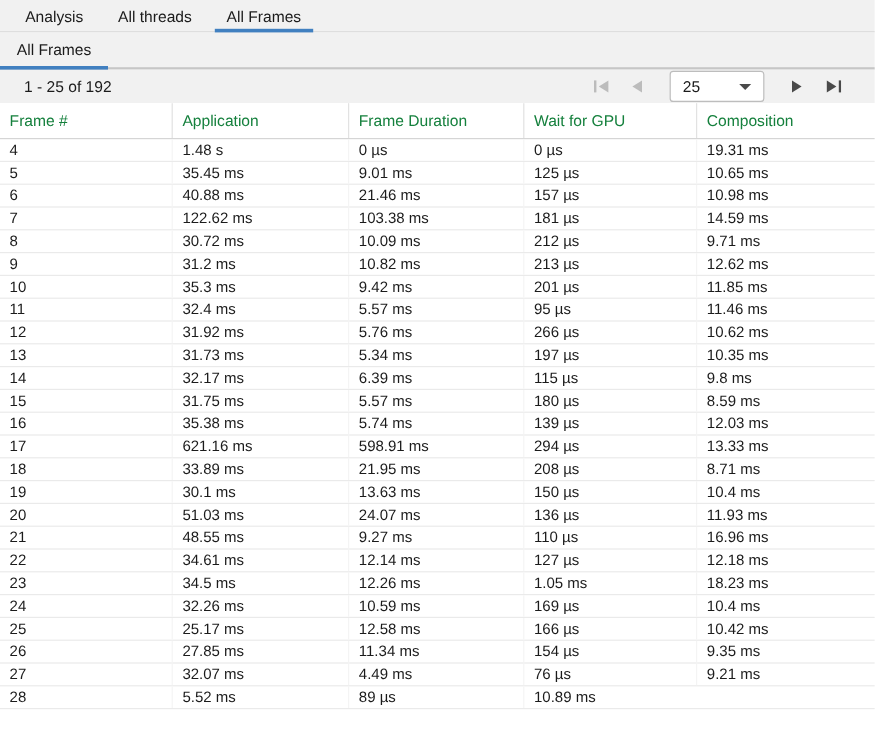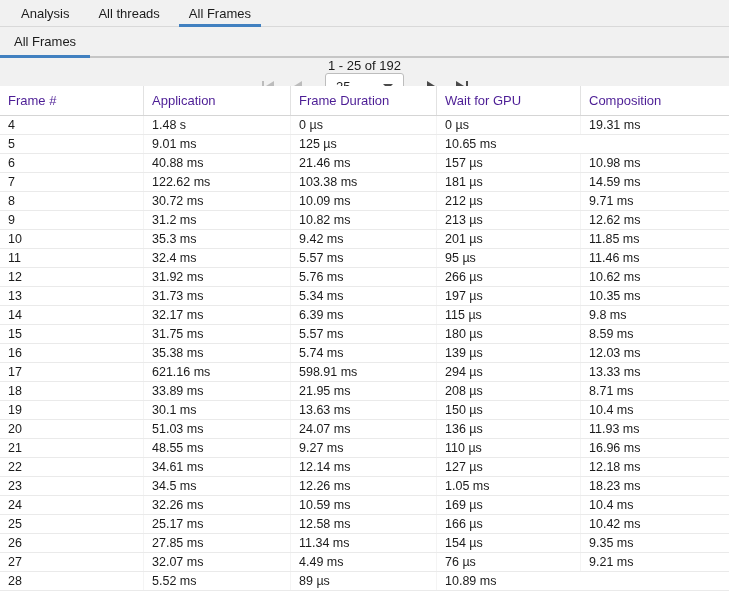--- a/index.html
+++ b/index.html
@@ -45,21 +45,20 @@
   .sub-tab.active::after{
     content:"";position:absolute;left:0;right:0;bottom:-2px;height:3px;
     background:var(--accent);
   }
 
   
   .pagination{
     height:28px;background:var(--chrome-bg);
     display:flex;align-items:center;justify-content:space-between;
     padding:0 20px;
-    flex-direction:column;
   }
   .range-text{font-size:13px;}
   .pager{display:flex;align-items:center;}
   .pager-btn{
     background:none;border:none;padding:0;width:16px;height:16px;
     display:flex;align-items:center;justify-content:center;cursor:pointer;
     margin:0 7px;
   }
   .pager-btn svg{display:block;}
   .icon-disabled{fill:#bcbcbc;}
@@ -77,21 +76,21 @@
   .table{background:#fff;flex:1;}
   .tr,.thead-row{
     display:grid;
     grid-template-columns:144px 147px 146px 144px 148px;
   }
   .thead-row{
     height:30px;border-bottom:1px solid #d5d5d5;background:#fff;
   }
   .th{
     display:flex;align-items:center;padding-left:8px;
-    font-size:13px;color:#4c1d95;border-right:1px solid #e2e2e2;
+    font-size:13px;color:#15803d;border-right:1px solid #e2e2e2;
     overflow:hidden;white-space:nowrap;cursor:pointer;
   }
   .th:last-child{border-right:none;}
   .tr{height:19px;border-bottom:1px solid #eaeaea;cursor:default;}
   .td{
     display:flex;align-items:center;padding-left:8px;
     font-size:12.5px;color:#1b1b1b;border-right:1px solid #f4f4f4;
     overflow:hidden;white-space:nowrap;
   }
   .td:last-child{border-right:none;}
@@ -163,20 +162,21 @@
   <div class="tr">
     <div class="td">4</div>
     <div class="td">1.48 s</div>
     <div class="td">0 µs</div>
     <div class="td">0 µs</div>
     <div class="td">19.31 ms</div>
   </div>
 
   <div class="tr">
     <div class="td">5</div>
+    <div class="td">35.45 ms</div>
     <div class="td">9.01 ms</div>
     <div class="td">125 µs</div>
     <div class="td">10.65 ms</div>
   </div>
 
   <div class="tr">
     <div class="td">6</div>
     <div class="td">40.88 ms</div>
     <div class="td">21.46 ms</div>
     <div class="td">157 µs</div>

